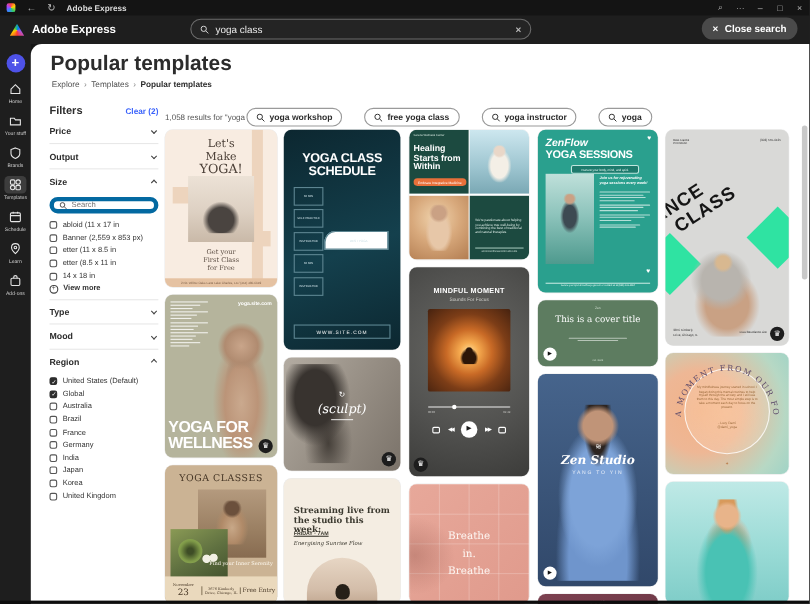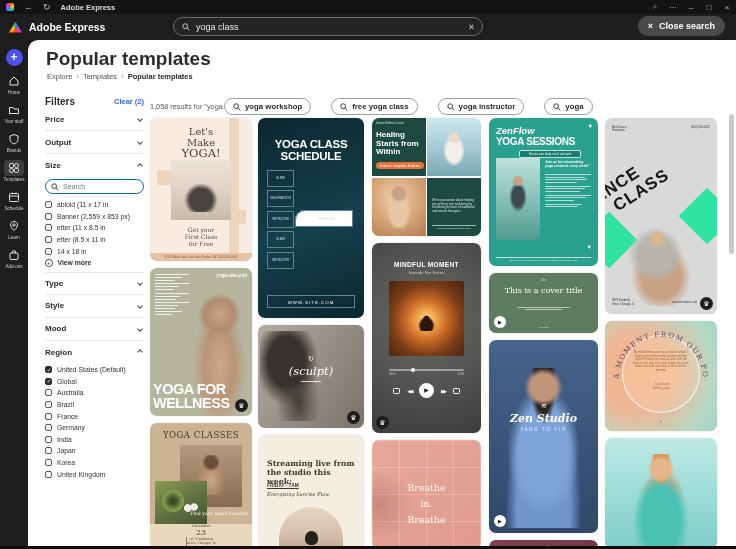--- a/index.html
+++ b/index.html
@@ -44,21 +44,21 @@
   
   .filters { position:absolute; left:17px; top:55px; width:99px; }
   .fhead { display:flex; justify-content:space-between; align-items:center; height:13px; }
   .fhead .ftitle { font-size:10px; font-weight:bold; color:#2c2c2c; }
   .fhead .fclear { font-size:7.5px; color:#3b63fb; font-weight:bold; }
   .sec { display:flex; justify-content:space-between; align-items:center; height:23px; border-bottom:1px solid #e8e8e8; }
   .sec.nob { border-bottom:none; }
   .sec .slabel { font-size:8px; color:#2c2c2c; font-weight:bold; }
   .chev { width:4px; height:4px; border-right:1.2px solid #444; border-bottom:1.2px solid #444; transform:rotate(45deg); margin-right:2px; }
   .chev.up { transform:rotate(-135deg); }
-  .fsearch { height:15px; border:1px solid #0369a1; border-radius:8px; display:flex; align-items:center; padding:0 5px; margin:2px 0 5px 0; }
+  .fsearch { height:15px; border:4px solid #0369a1; border-radius:8px; display:flex; align-items:flex-start; padding:0 5px; margin:2px 0 5px 0; }
   .fsearch input { border:none; outline:none; font-size:7px; width:70px; margin-left:4px; font-family:"Liberation Sans",sans-serif; color:#333; background:transparent; }
   .opt { display:flex; align-items:center; height:11.6px; }
   .opt .cb { width:7px; height:7px; border:1.2px solid #555; border-radius:2px; margin-right:5px; flex:none; }
   .opt .cb.checked { background:#2c2c2c; border-color:#2c2c2c; position:relative; }
   .opt .cb.checked::after { content:"✓"; color:#fff; font-size:5.5px; position:absolute; left:0.8px; top:-0.5px; }
   .opt .olabel { font-size:6.8px; color:#333; white-space:nowrap; }
   .viewmore { display:flex; align-items:center; height:12px; margin-bottom:3px; }
   .viewmore .vm-ic { width:7.5px; height:7.5px; border:1px solid #444; border-radius:50%; font-size:6px; line-height:6.5px; text-align:center; color:#444; margin-right:5px; }
   .viewmore .olabel { font-size:6.8px; color:#333; font-weight:bold; }
 
@@ -98,21 +98,21 @@
 
   
   .c-ycl { width:102px; height:126px; background:#cbb394; }
   .c-ycl .ttl { position:absolute; left:0; top:7px; width:102px; text-align:center; font-family:"DejaVu Serif",serif; font-size:8.5px; color:#463626; letter-spacing:0.5px; }
   .c-ycl .photo { position:absolute; left:30px; top:22px; width:62px; height:62px; background:linear-gradient(180deg,#b49a7e 0%,#9a7f62 60%,#87developer 100%); background:linear-gradient(180deg,#b49a7e 0%,#9a7f62 60%,#876b50 100%); }
   .c-ycl .fig { position:absolute; left:14px; top:10px; width:34px; height:40px; background:radial-gradient(circle at 50% 18%, #6b503c 0%, #6b503c 16%, transparent 24%), radial-gradient(ellipse at 50% 62%, #c8a888 0%, #b08a68 40%, transparent 62%); }
   .c-ycl .mat { position:absolute; left:5px; top:58px; width:52px; height:44px; background:linear-gradient(150deg,#8a9a55 0%,#5f7040 55%,#44532e 100%); }
   .c-ycl .roll { position:absolute; left:7px; top:9px; width:22px; height:22px; border-radius:50%; background:radial-gradient(circle,#3e4d26 18%,#7f9a48 60%,#9ab45e 100%); }
   .c-ycl .flower { position:absolute; left:28px; top:22px; width:16px; height:10px; background:radial-gradient(circle at 30% 50%, #f2f0e4 0 28%, transparent 34%), radial-gradient(circle at 70% 40%, #f2f0e4 0 26%, transparent 32%); }
   .c-ycl .tag { position:absolute; right:4px; top:88px; font-family:"DejaVu Serif",serif; font-size:4.6px; color:#fdf8ee; }
-  .c-ycl .foot { position:absolute; left:0; bottom:0; width:102px; height:25px; background:#ead9bd; display:flex; align-items:center;flex-direction:column; }
+  .c-ycl .foot { position:absolute; left:0; bottom:0; width:102px; height:25px; background:#ead9bd; display:flex; align-items:center; }
   .c-ycl .fcell { flex:1; text-align:center; color:#4a3a28; }
   .c-ycl .fcell + .fcell { border-left:0.5px solid #8a7a60; }
   .c-ycl .mon { font-size:3.6px; font-family:"DejaVu Serif",serif; }
   .c-ycl .day { font-size:8px; font-family:"DejaVu Serif",serif; }
   .c-ycl .addr { font-size:3.2px; line-height:4px; font-family:"DejaVu Serif",serif; }
   .c-ycl .entry { font-size:5.4px; font-family:"DejaVu Serif",serif; }
 
   
   .c-sch { width:106px; height:200px; background:linear-gradient(160deg,#0c2730 0%,#14404d 55%,#0c2730 100%); }
   .c-sch .ttl { position:absolute; left:0; top:20px; width:106px; text-align:center; color:#fff; font-size:11.5px; font-weight:900; line-height:12px; letter-spacing:-0.3px; }
@@ -399,24 +399,20 @@
           <span class="cb"></span>
           <span class="olabel">14 x 18 in</span>
         </div>
       <div class="viewmore">
           <span class="vm-ic">+</span>
           <span class="olabel">View more</span>
         </div>
 
       <div class="sec" style="border-top:1px solid #e8e8e8;">
         <span class="slabel">Type</span>
-        <span class="chev"></span>
-      </div>
-      <div class="sec">
-        <span class="slabel">Style</span>
         <span class="chev"></span>
       </div>
       <div class="sec">
         <span class="slabel">Mood</span>
         <span class="chev"></span>
       </div>
       <div class="sec nob">
         <span class="slabel">Region</span>
         <span class="chev up"></span>
       </div>

